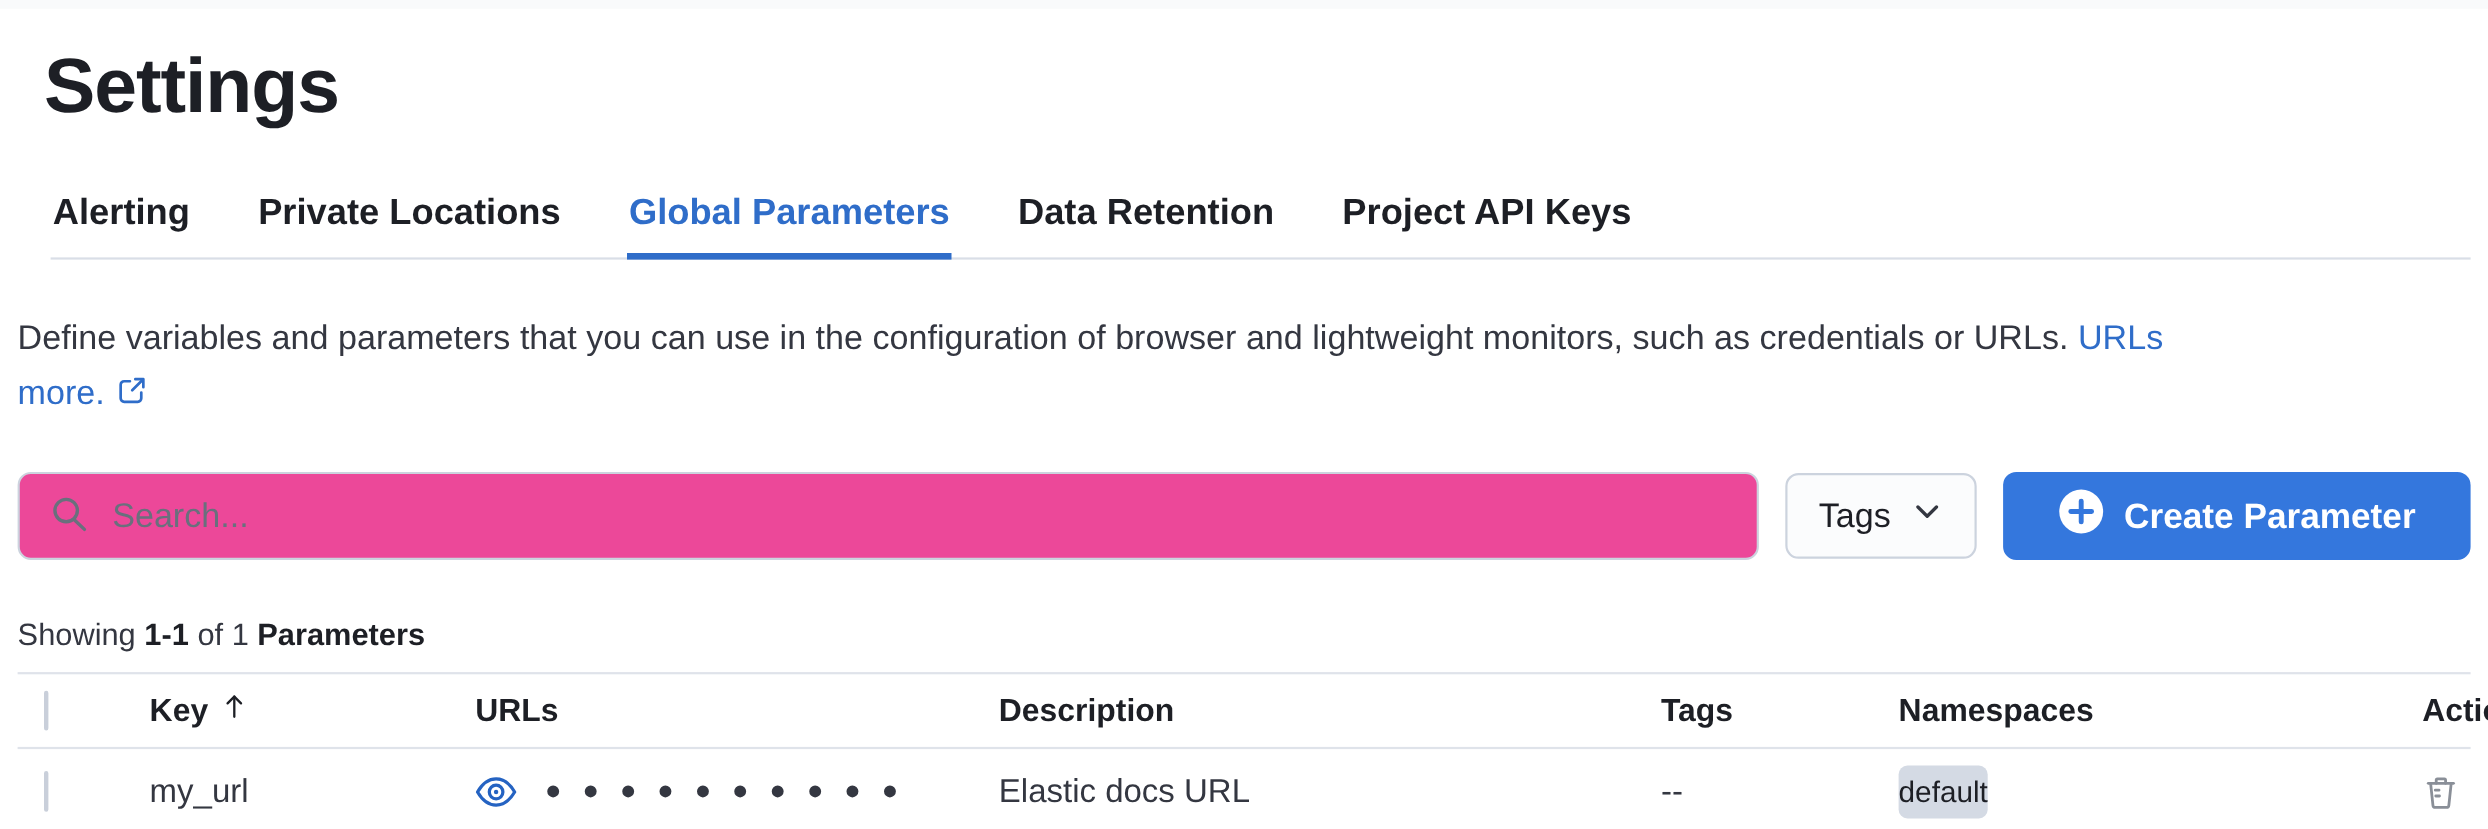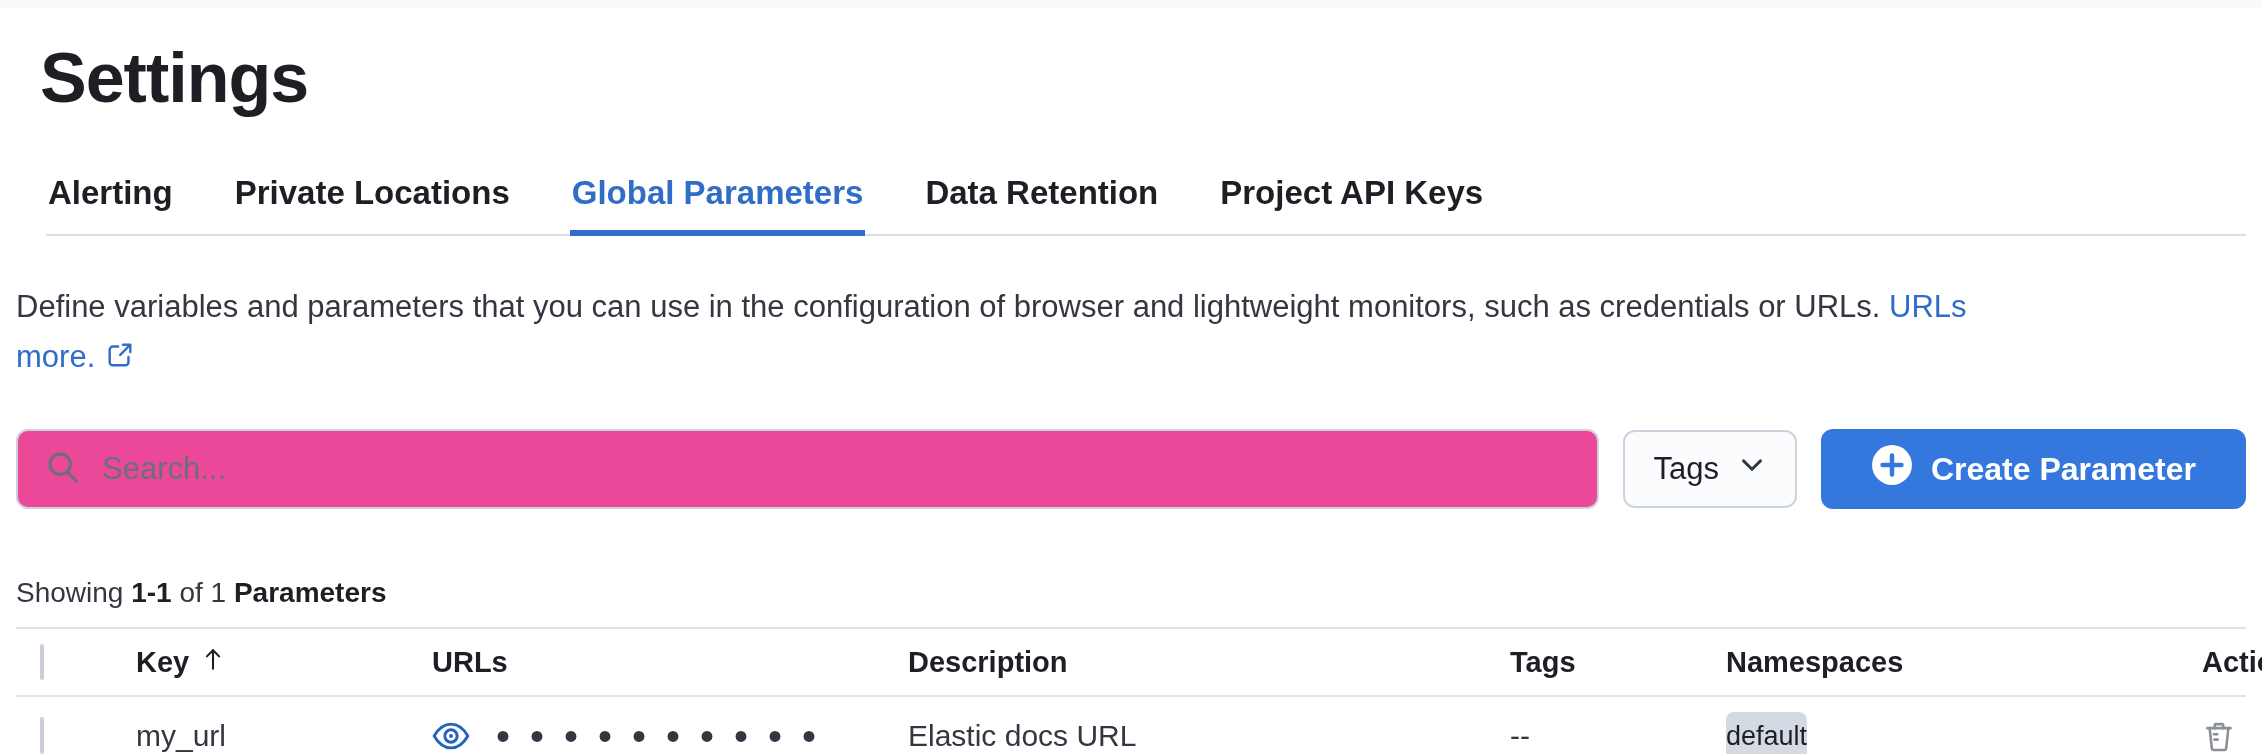--- a/index.html
+++ b/index.html
@@ -47,21 +47,21 @@
   .search-box input::placeholder{color:#69707d;opacity:1;}
   .tags-button{height:78px;display:flex;align-items:center;gap:18px;
     background:#fbfcfd;border:2px solid var(--border-mid);border-radius:12px;
     padding:0 28px;font-size:31px;font-weight:500;color:var(--text-dark);cursor:pointer;}
   .create-button{height:80px;display:flex;align-items:center;gap:18px;
     background:var(--button-blue);border:none;border-radius:12px;padding:0 50px;
     font-size:32px;font-weight:600;color:#fff;cursor:pointer;
     font-family:"Liberation Sans",sans-serif;}
 
   
-  .results-summary{margin-top:68px;font-size:28px;color:var(--text-body);}
+  .results-summary{margin-top:52px;font-size:28px;color:var(--text-body);}
   .results-summary b{font-weight:700;color:var(--text-dark);}
 
   
   .param-table{margin-top:18px;}
   .t-row{display:grid;grid-template-columns:60px 260px 440px 566px 180px 440px 1fr;
     align-items:center;padding:0 24px;border-bottom:2px solid var(--border-light);gap:36px;}
   .t-head{border-top:2px solid var(--border-light);height:70px;font-size:29px;
     font-weight:700;color:var(--text-dark);}
   .t-body{height:80px;font-size:30px;color:var(--text-body);}
   .checkbox{width:36px;height:36px;border:2px solid #c9cfda;border-radius:8px;

